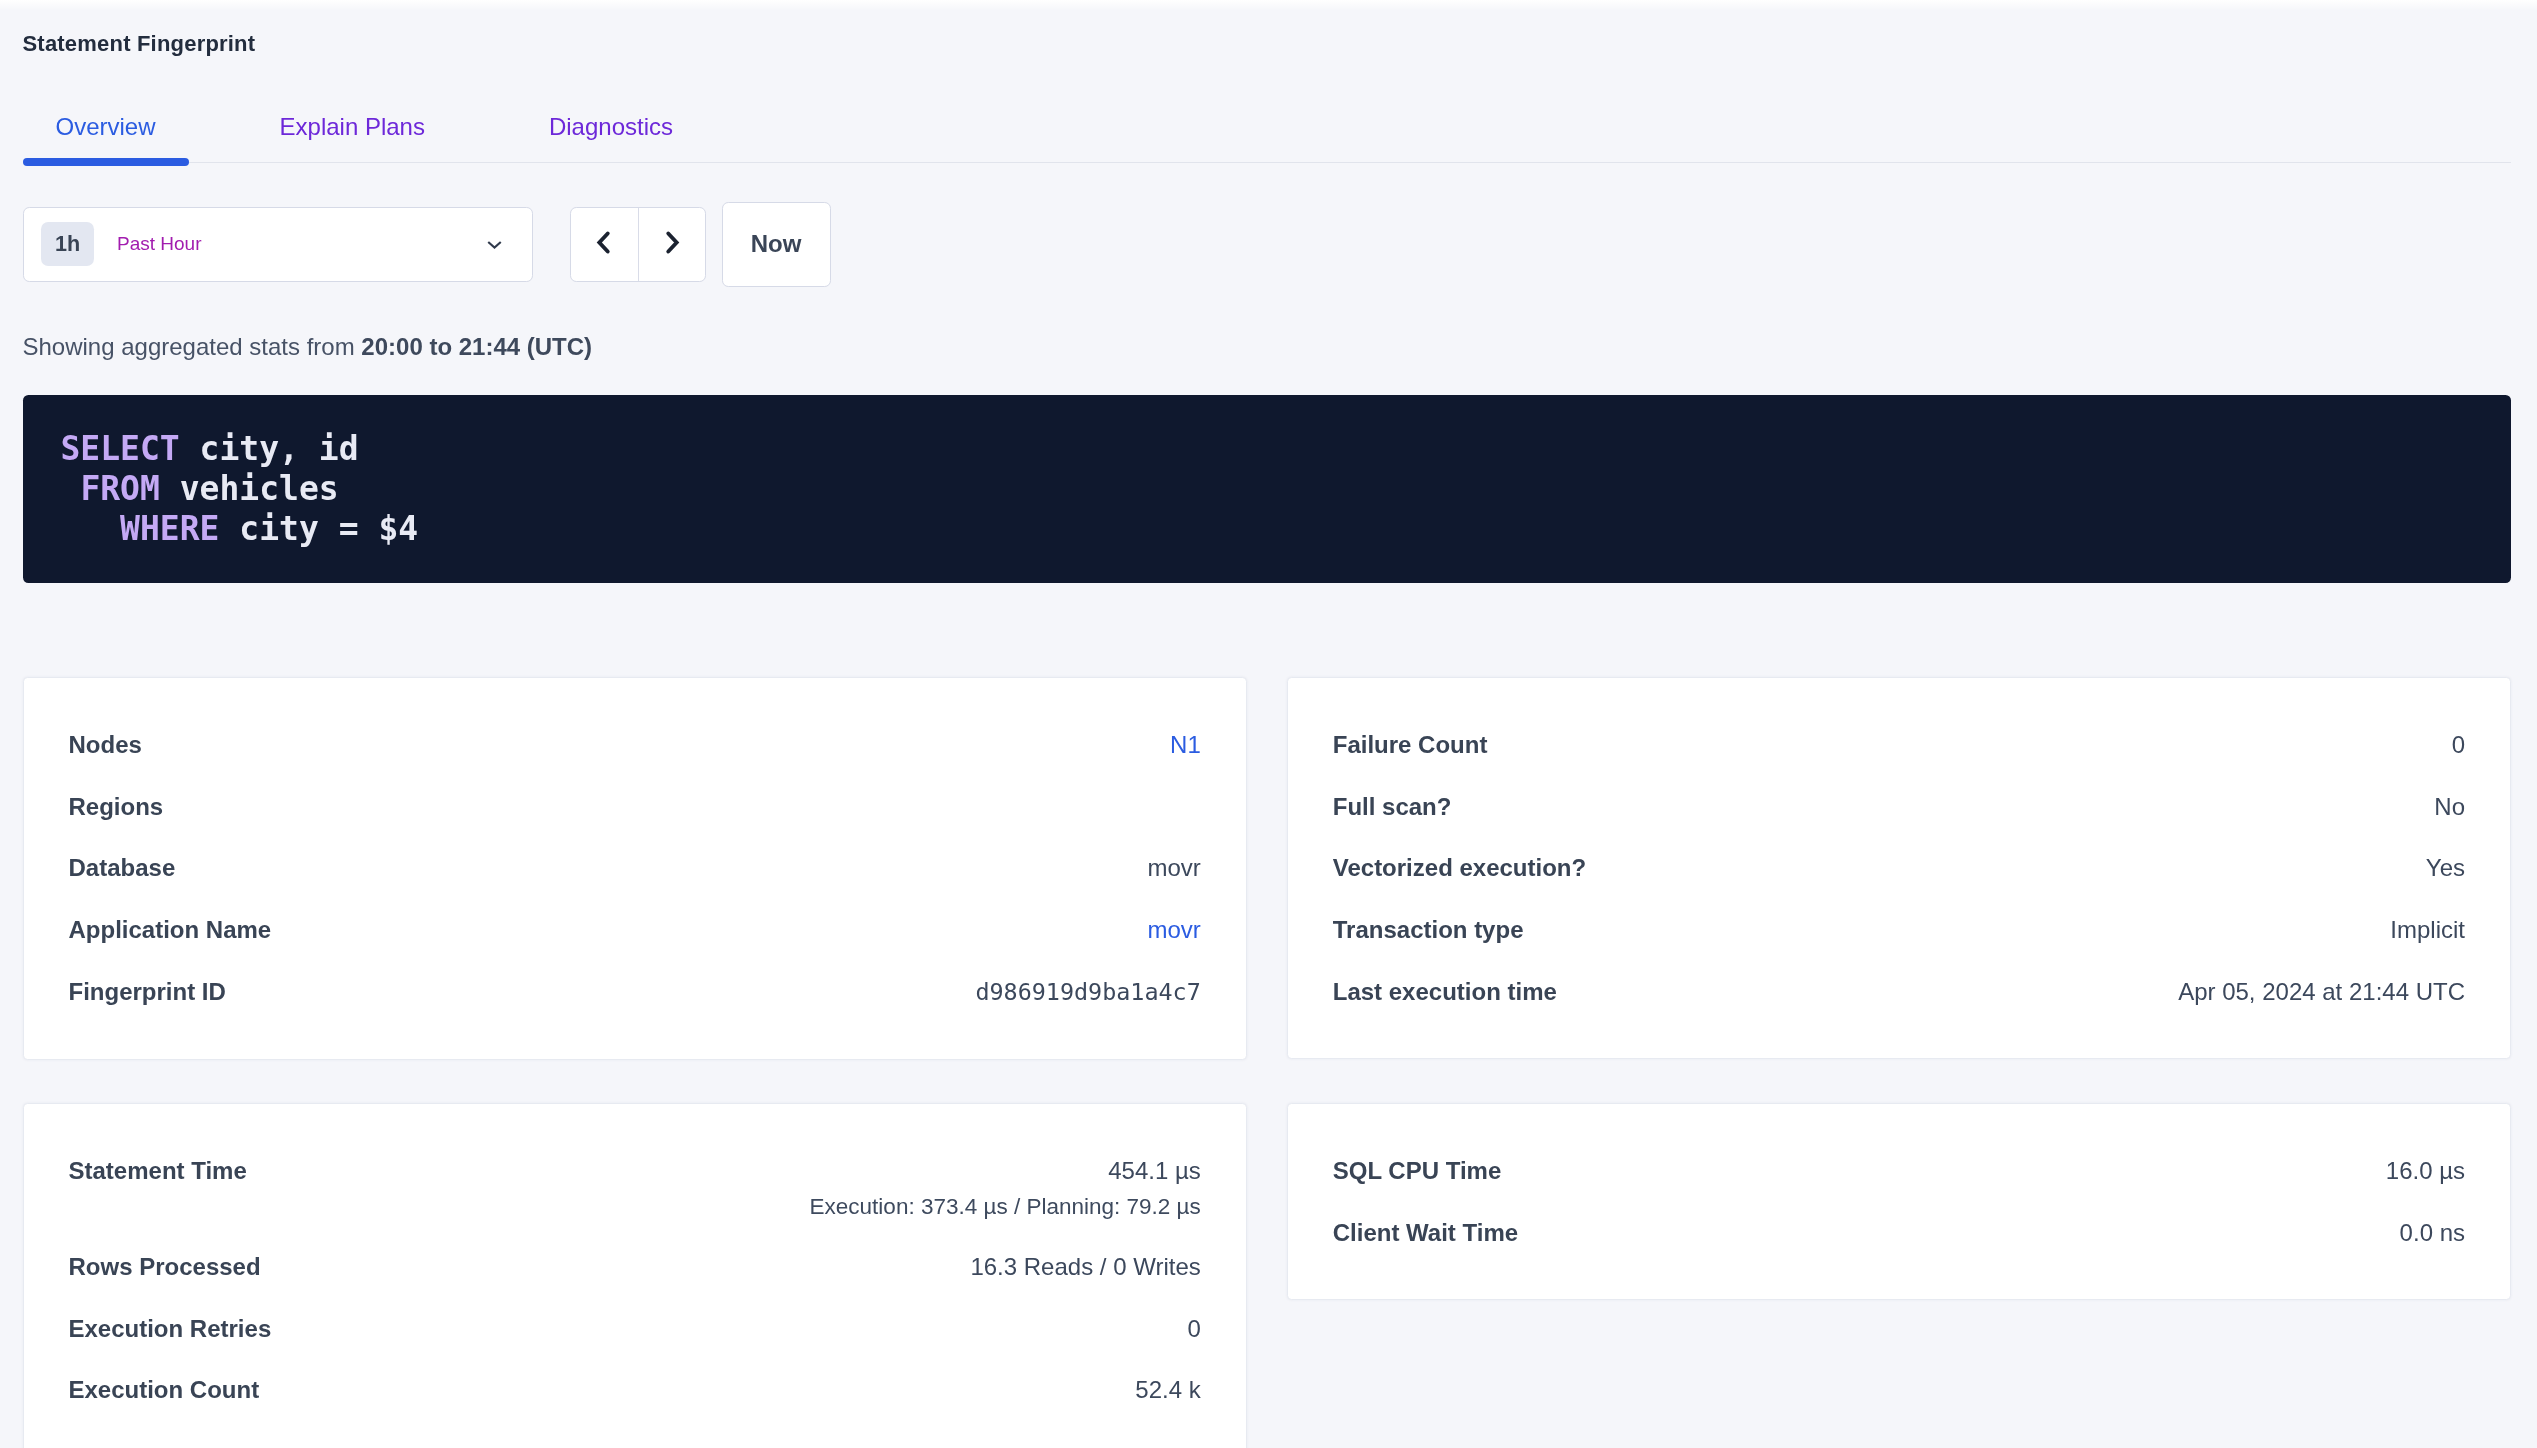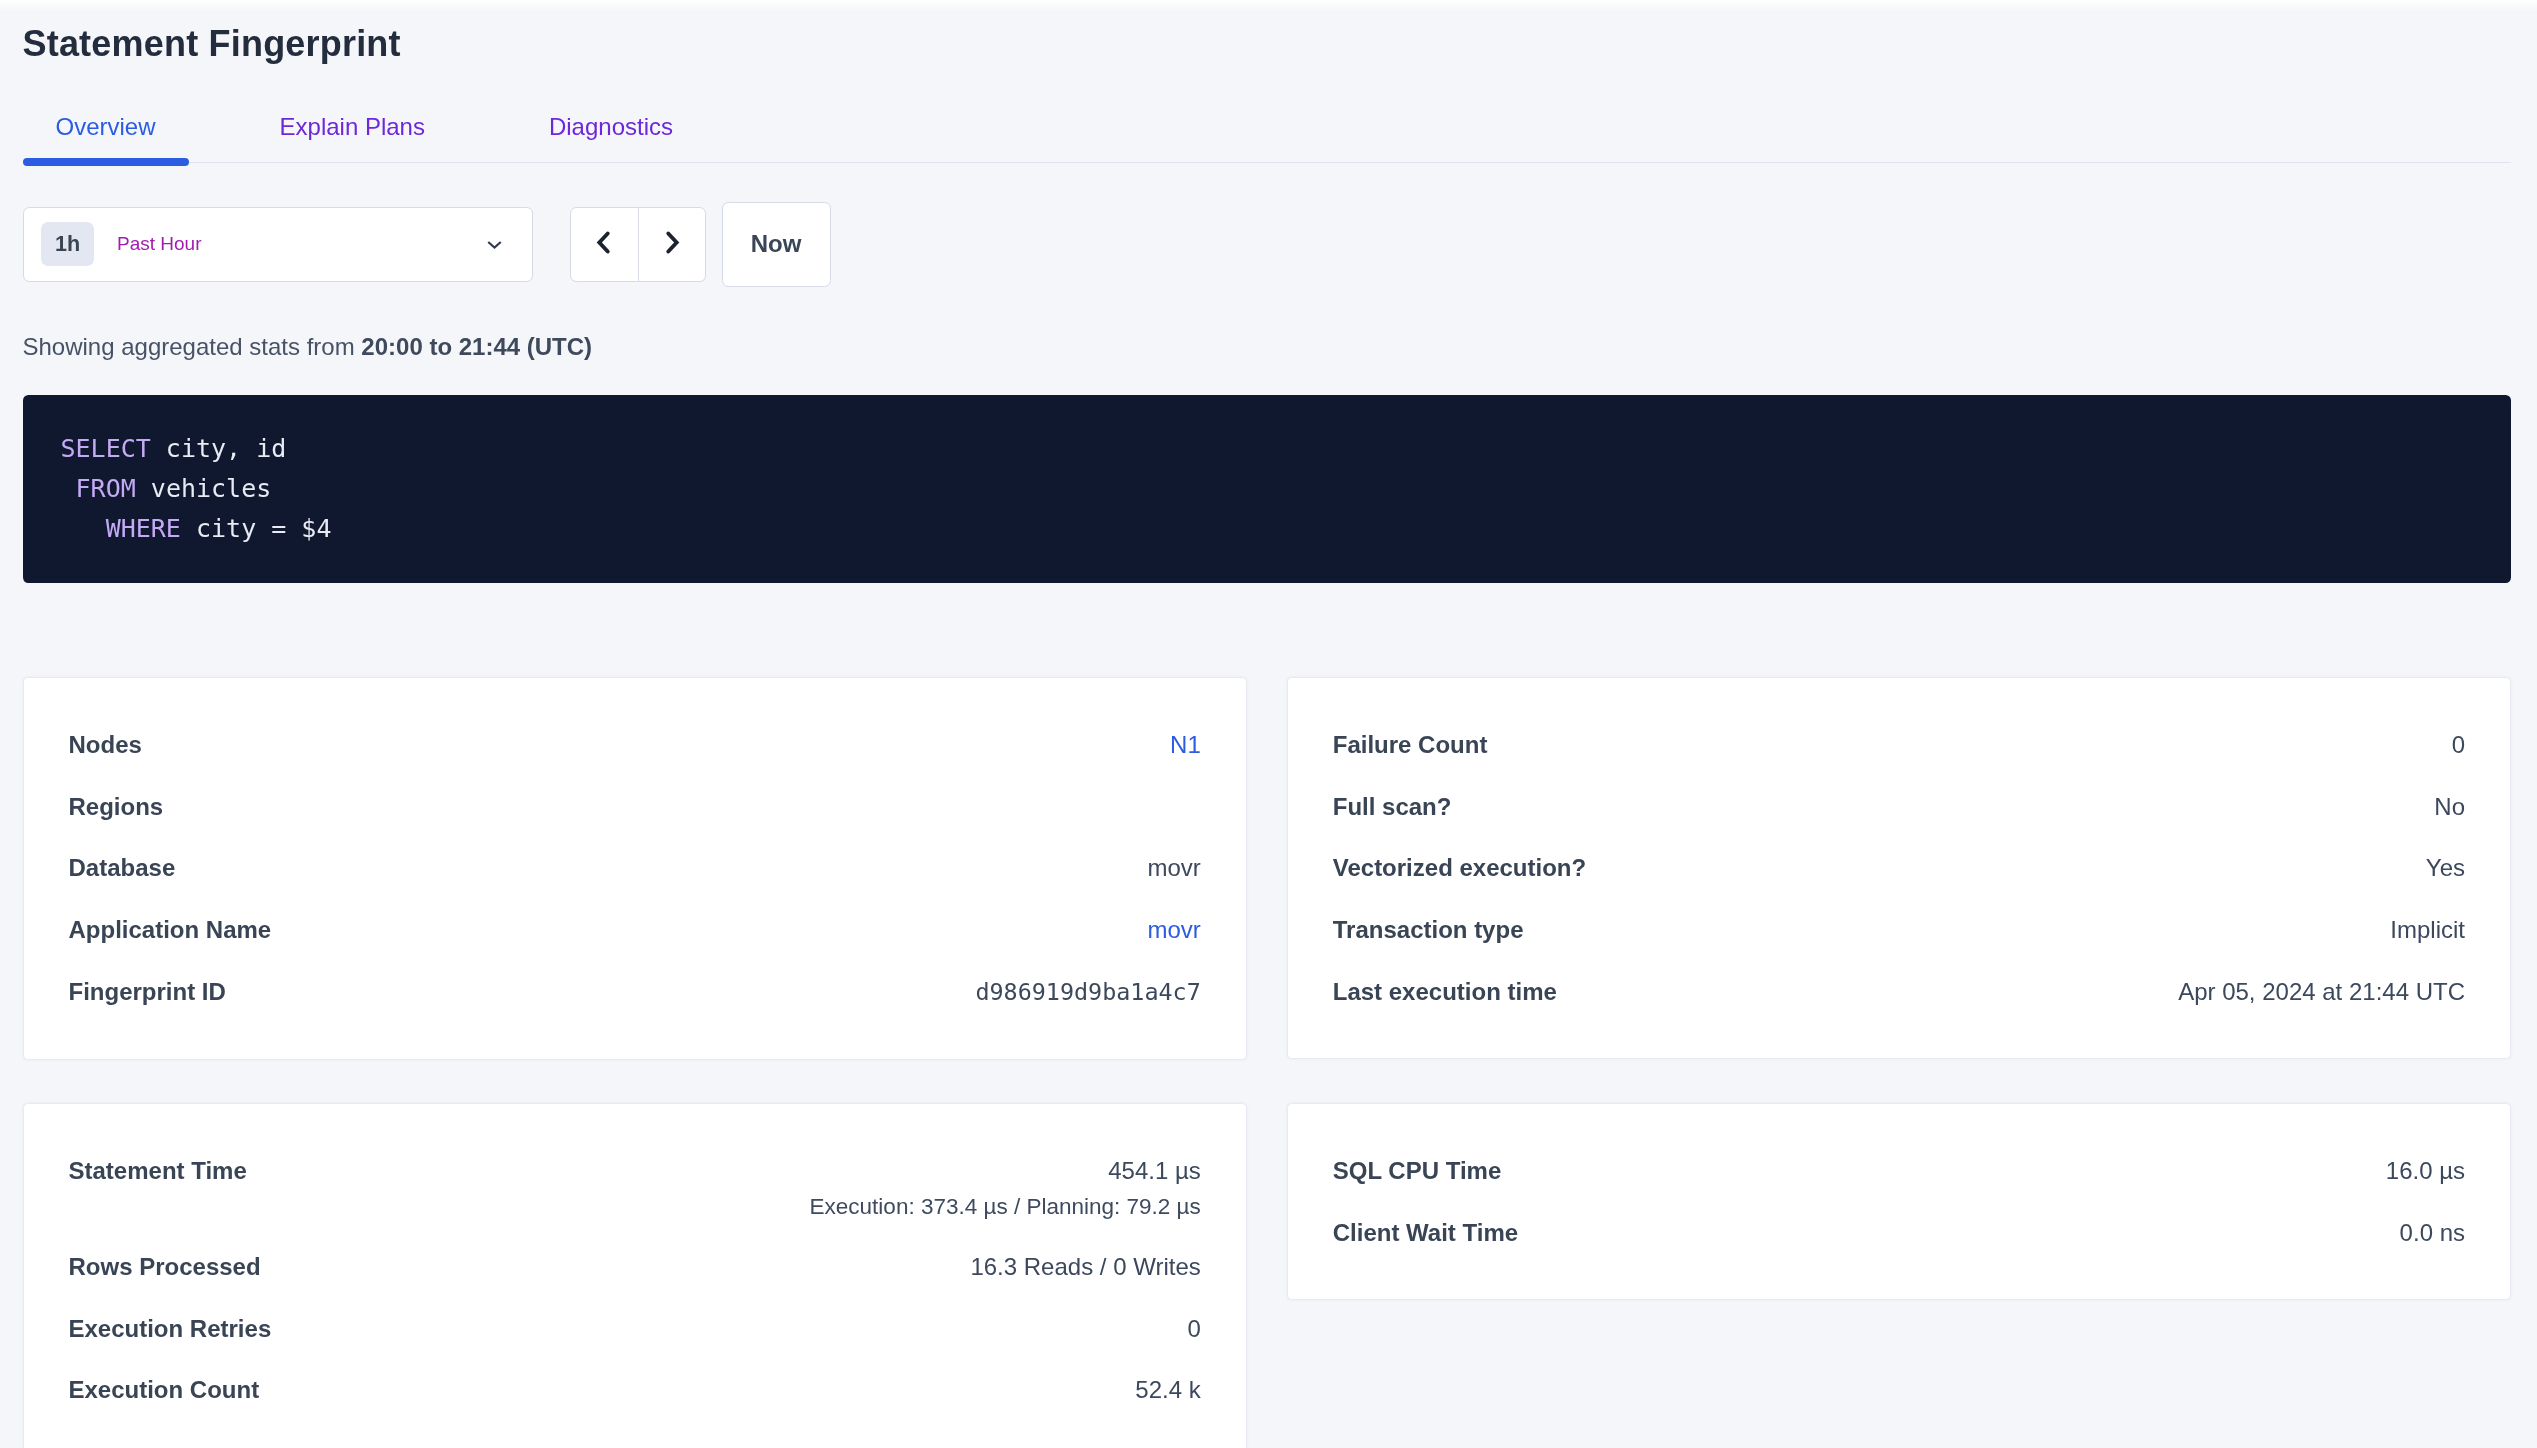--- a/index.html
+++ b/index.html
@@ -12,21 +12,21 @@
   .top-fade {
     position: absolute; top: 0; left: 0; right: 0; height: 10.8px;
     background: linear-gradient(#ffffff, rgba(255,255,255,0));
     pointer-events: none;
   }
   .page { padding: 0 27px 0 22.5px; }
 
   
   .page-title {
     margin-top: 23.4px;
-    font-size: 36px; line-height: 41px; font-weight: 700;
+    font-size: 22px; line-height: 41px; font-weight: 700;
     color: #232d3e; letter-spacing: 0.2px;
   }
 
   
   .tabs {
     display: flex; margin-top: 21.6px;
     border-bottom: 1.8px solid #e1e4ec;
   }
   .tab {
     position: relative;
@@ -81,21 +81,21 @@
   
   .agg-note { margin-top: 44px; font-size: 24px; line-height: 31px; color: #475266; }
   .agg-note b { font-weight: 700; color: #3e495c; }
 
   
   .sql-box {
     margin-top: 33px;
     background: #0f182e; border-radius: 5.4px;
     padding: 34px 38px;
     font-family: "DejaVu Sans Mono", monospace;
-    font-size: 25px; line-height: 40px; font-weight: 400;
+    font-size: 33px; line-height: 40px; font-weight: 700;
     color: #e8eaf4;
   }
   .sql-line { white-space: pre; }
   .sql-line .kw { color: #c4a9f5; }
   .sql-line .pl { color: #e8eaf4; }
 
   
   .cards {
     display: grid; grid-template-columns: 1fr 1fr;
     column-gap: 40px; row-gap: 43px;

